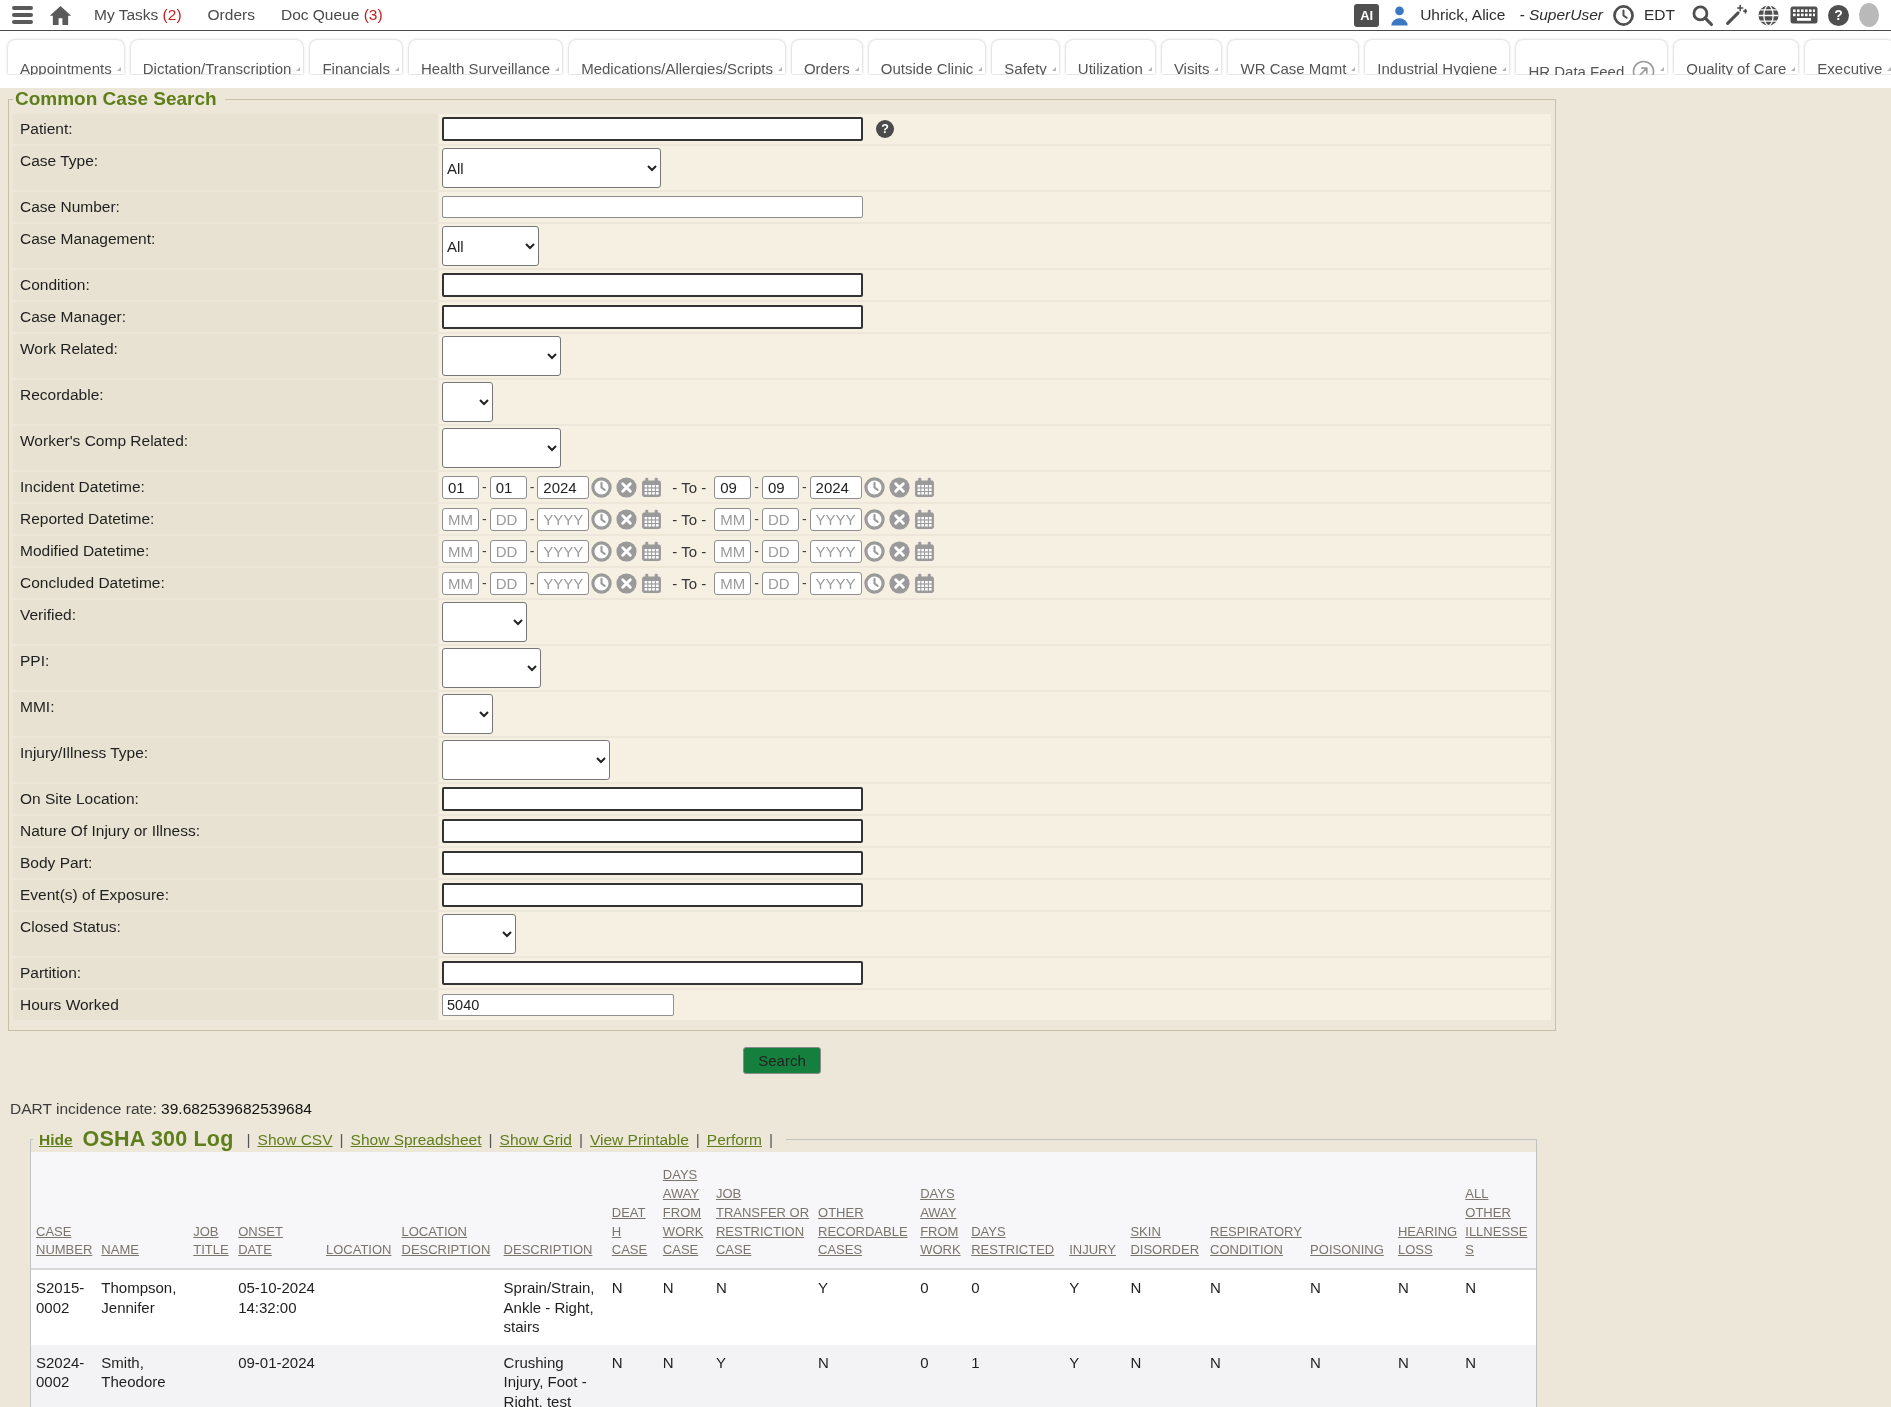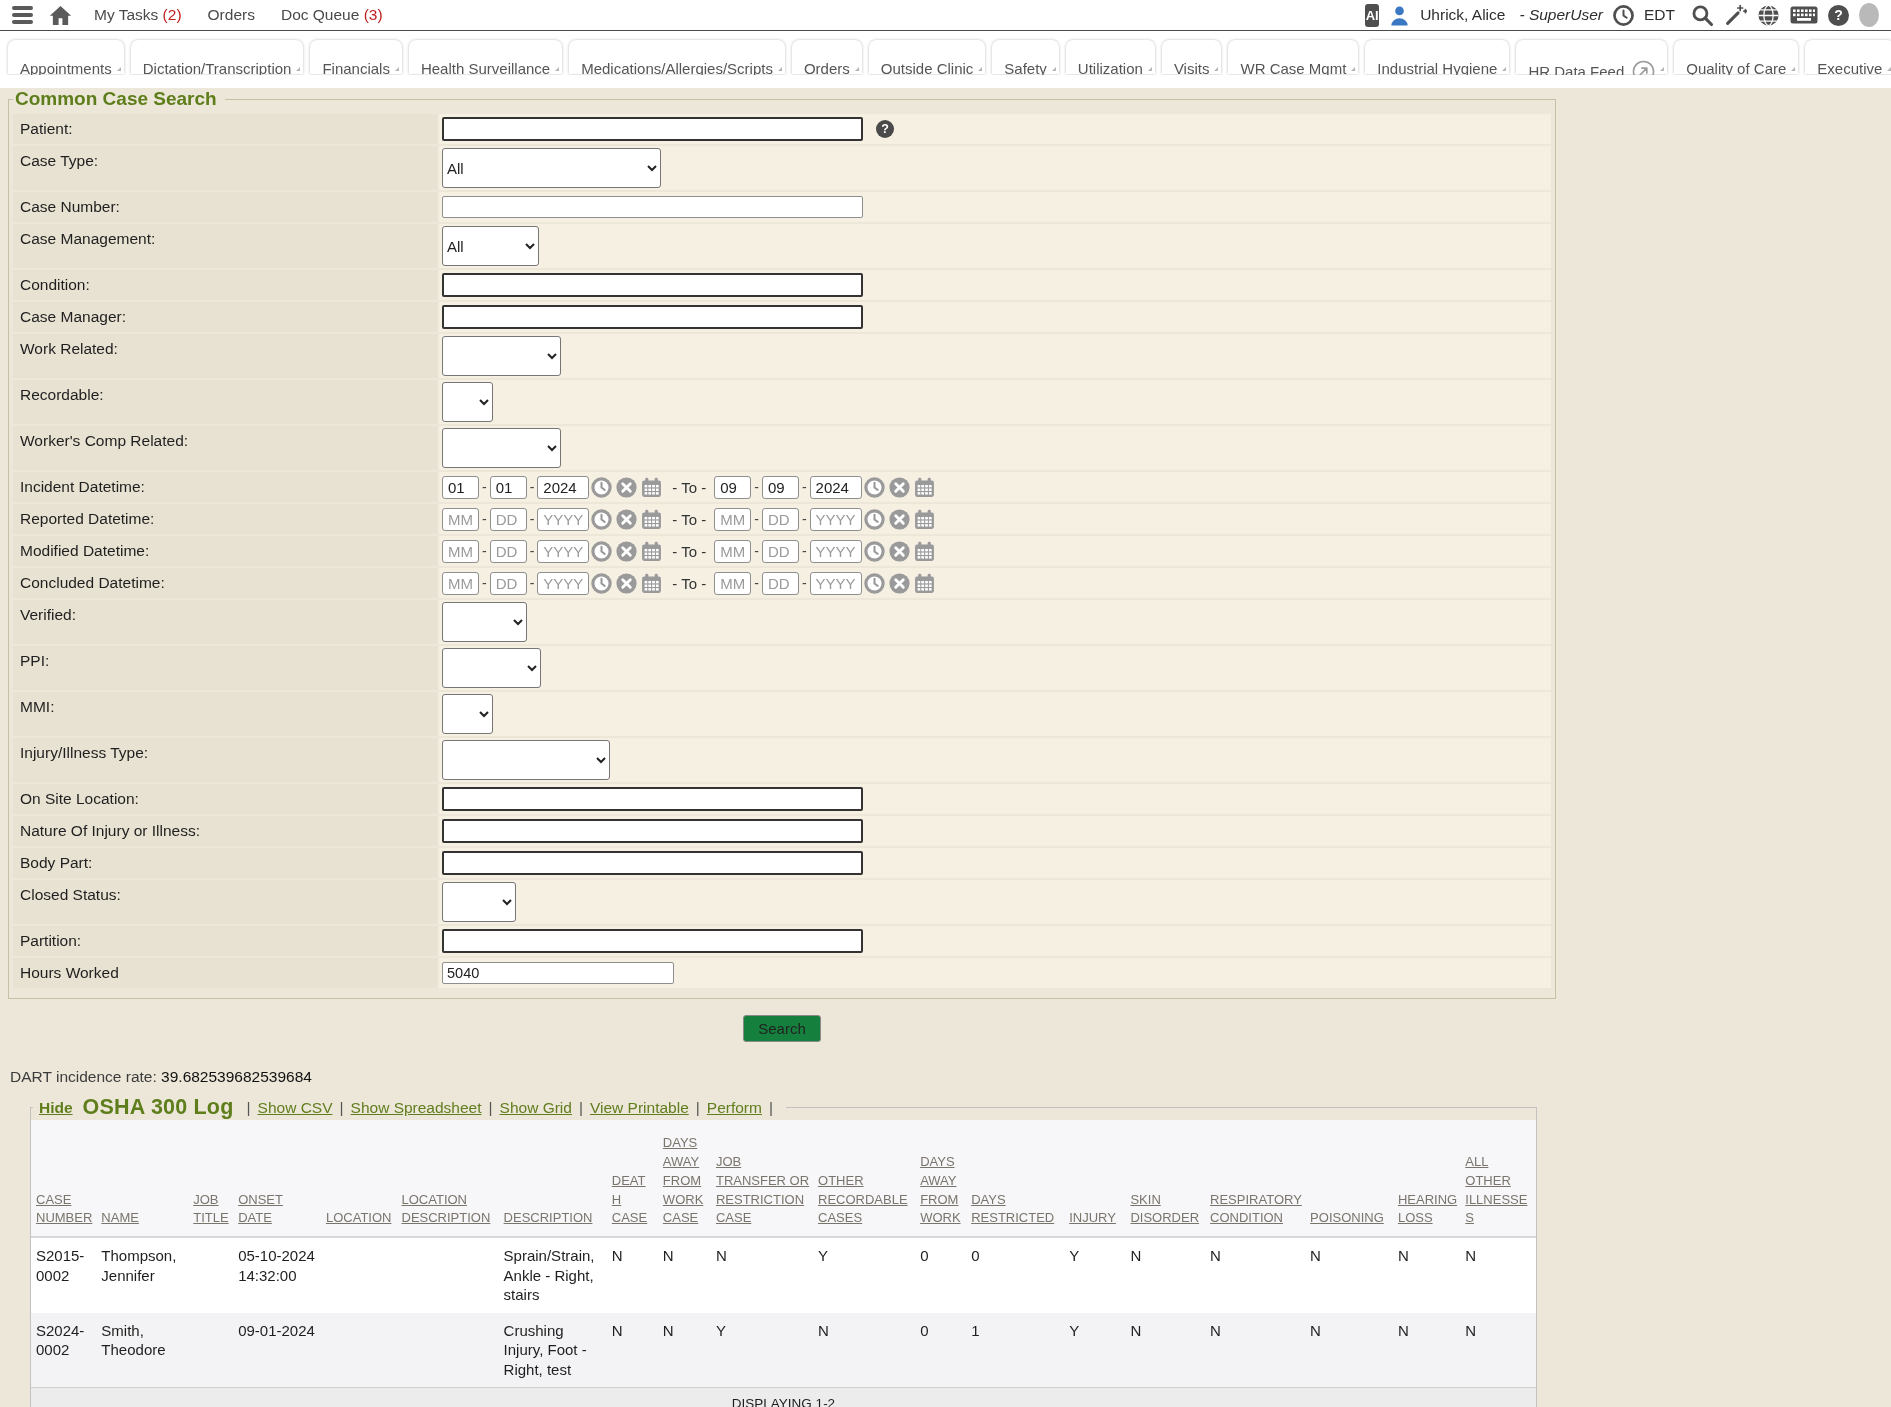--- a/index.html
+++ b/index.html
@@ -12,21 +12,21 @@
   
   .header-area{background:#fff;padding-bottom:13px;}
   .topbar{height:30px;display:flex;align-items:center;padding:0 12px;border-bottom:1px solid #4a4a4a;background:#fff;}
   .hamburger{display:inline-flex;flex-direction:column;gap:3px;cursor:pointer;margin-right:16px;}
   .hamburger i{display:block;width:21px;height:4px;background:#5a5a5a;border-radius:2px;}
   .home-ic{display:inline-flex;cursor:pointer;margin-right:22px;}
   .topnav{display:flex;gap:26px;font-size:15.5px;color:#4a4a4a;}
   .nav-item{cursor:pointer;white-space:nowrap;}
   .count{color:#c01f1f;}
   .topbar-right{margin-left:auto;display:flex;align-items:center;gap:10px;}
-  .ai-badge{width:14px;height:23px;background:#4f4f4f;border-radius:3px;color:#fff;font-weight:bold;font-size:13px;display:inline-flex;align-items:center;justify-content:center;cursor:pointer;}
+  .ai-badge{width:25px;height:23px;background:#4f4f4f;border-radius:3px;color:#fff;font-weight:bold;font-size:13px;display:inline-flex;align-items:center;justify-content:center;cursor:pointer;}
   .user-name{font-size:15.5px;color:#2e2e2e;}
   .user-role{font-size:15.5px;color:#2e2e2e;font-style:italic;margin-left:4px;}
   .tz{font-size:15.5px;color:#2e2e2e;margin-right:6px;}
   .tb-ic{display:inline-flex;cursor:pointer;}
   .help-badge-top{width:21px;height:21px;border-radius:50%;background:#4f4f4f;color:#fff;font-weight:bold;font-size:14px;display:inline-flex;align-items:center;justify-content:center;cursor:pointer;}
   .gray-dot{width:20px;height:24px;border-radius:50%;background:#b9b9b9;display:inline-block;}
   
   .tabbar{display:flex;gap:7px;padding:9px 8px 0 8px;background:#fff;height:35px;align-items:flex-start;white-space:nowrap;overflow:hidden;}
   .tab{position:relative;flex:0 0 auto;border-radius:7px 7px 0 0;background:#fff;box-shadow:0 0 3px rgba(0,0,0,.28);height:34px;display:flex;flex-direction:column;cursor:pointer;}
   .tab-cap{height:6px;background:#2a9ad3;border-radius:7px 7px 0 0;}
@@ -675,20 +675,26 @@
           <input class="auto" type="text" style="">
         </div>
       </div>
       <div class="form-row">
         <div class="form-label">Body Part:</div>
         <div class="form-field">
           <input class="auto" type="text" style="">
         </div>
       </div>
       <div class="form-row">
+        <div class="form-label">Event(s) of Exposure:</div>
+        <div class="form-field">
+          <input class="auto" type="text" style="">
+        </div>
+      </div>
+      <div class="form-row">
         <div class="form-label">Closed Status:</div>
         <div class="form-field">
           <select class="sel" style="width: 74px;"><option></option></select>
         </div>
       </div>
       <div class="form-row">
         <div class="form-label">Partition:</div>
         <div class="form-field">
           <input class="auto" type="text" style="">
         </div>

